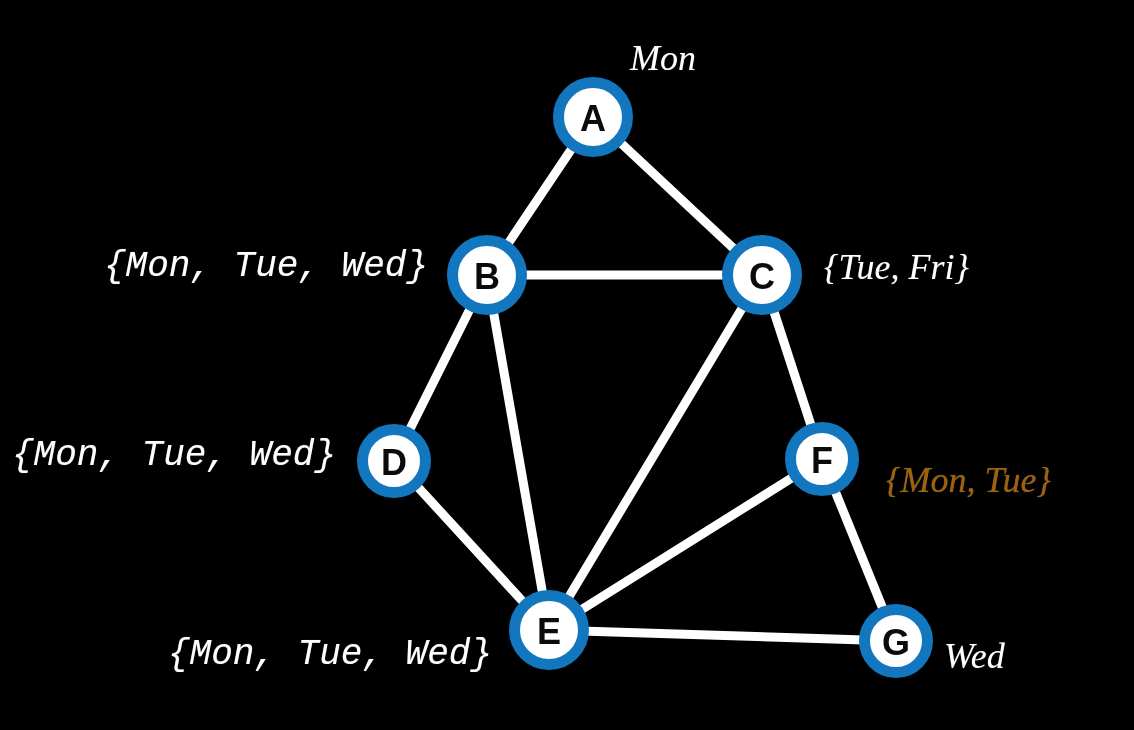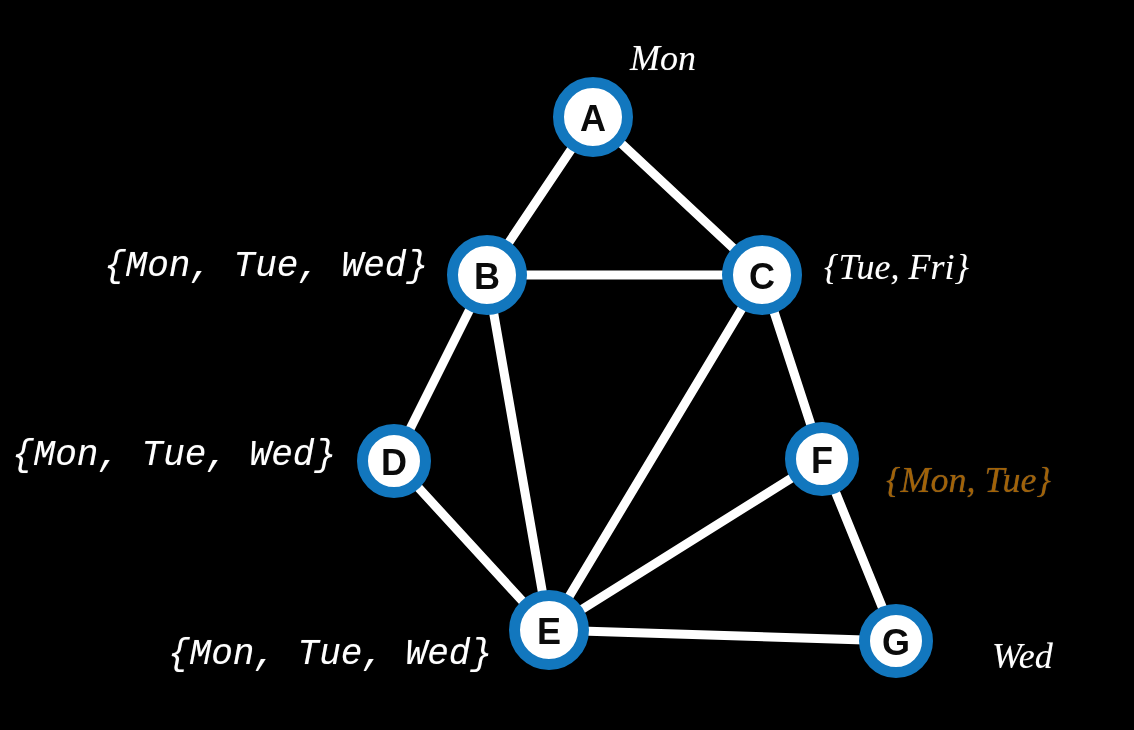--- a/index.html
+++ b/index.html
@@ -107,15 +107,15 @@
         </g>
       </g>
   </svg>
   <div id="labels-layer">
       <div class="domain-label lbl-right" style="left: 630px; top: 58px; color: rgb(255, 255, 255);">Mon</div>
       <div class="domain-label lbl-left" style="left: 428px; top: 267px; color: rgb(255, 255, 255);">{Mon, Tue, Wed}</div>
       <div class="domain-label lbl-right" style="left: 824px; top: 267px; color: rgb(255, 255, 255);">{Tue, Fri}</div>
       <div class="domain-label lbl-left" style="left: 336px; top: 456px; color: rgb(255, 255, 255);">{Mon, Tue, Wed}</div>
       <div class="domain-label lbl-left" style="left: 492px; top: 655px; color: rgb(255, 255, 255);">{Mon, Tue, Wed}</div>
       <div class="domain-label lbl-right" style="left: 886px; top: 460px; color: #a16207; margin-top: 20px;">{Mon, Tue}</div>
-      <div class="domain-label lbl-right" style="left: 992px; top: 656px; color: rgb(255, 255, 255);">Wed</div>
+      <div class="domain-label lbl-right" style="left: 944px; top: 656px; color: rgb(255, 255, 255);">Wed</div>
     </div>
 </div>
 
 </body></html>

